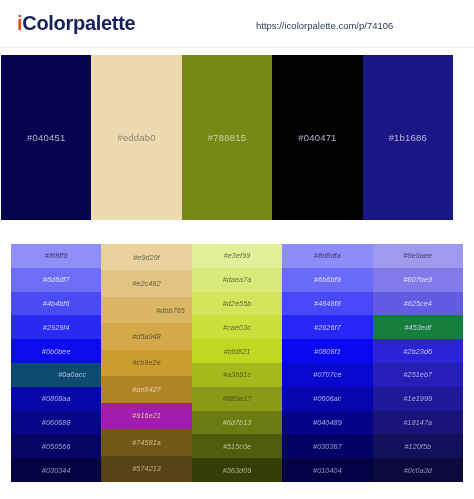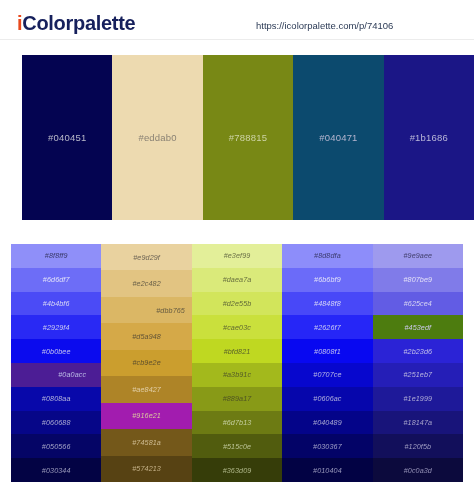--- a/index.html
+++ b/index.html
@@ -13,21 +13,21 @@
   .page {
     position: relative;
     width: 474px;
     height: 499px;
     background: #ffffff;
   }
 
   
   .header {
     position: relative;
-    height: 40px;
+    height: 48px;
     background: #ffffff;
     border-bottom: 1px solid #ececec;
     display: flex;
     align-items: center;
   }
   .logo {
     position: absolute;
     left: 17px;
     top: 12px;
     font-size: 20px;
@@ -42,21 +42,21 @@
     left: 256px;
     top: 20px;
     font-size: 9.5px;
     color: #2b3a55;
     white-space: nowrap;
   }
 
   
   .swatch-strip {
     position: absolute;
-    left: 22px;
+    left: 1px;
     top: 55px;
     width: 452px;
     height: 165px;
     display: flex;
   }
   .swatch {
     flex: 1 1 0;
     position: relative;
     display: flex;
     align-items: center;
@@ -119,21 +119,21 @@
   <div class="swatch-strip">
       <div class="swatch" style="background: rgb(4, 4, 81);">
         <span class="swatch-label" style="color: rgb(185, 185, 201);">#040451</span>
       </div>
       <div class="swatch" style="background: rgb(237, 218, 176);">
         <span class="swatch-label" style="color: rgb(138, 130, 116);">#eddab0</span>
       </div>
       <div class="swatch" style="background: rgb(120, 136, 21);">
         <span class="swatch-label" style="color: rgb(205, 211, 165);">#788815</span>
       </div>
-      <div class="swatch" style="background: #0c4a6e;">
+      <div class="swatch" style="background: #000000;">
         <span class="swatch-label" style="color: rgb(181, 181, 207);">#040471</span>
       </div>
       <div class="swatch" style="background: rgb(27, 22, 134);">
         <span class="swatch-label" style="color: rgb(185, 183, 216);">#1b1686</span>
       </div>
     </div>
 
   <div class="grid-wrap">
       <div class="grid-col">
         <div class="grid-cell" style="background: rgb(143, 143, 249);">
@@ -144,21 +144,21 @@
         </div>
         <div class="grid-cell" style="background: rgb(75, 75, 246);">
           <span class="grid-label" style="color: rgb(217, 217, 246);">#4b4bf6</span>
         </div>
         <div class="grid-cell" style="background: rgb(41, 41, 244);">
           <span class="grid-label" style="color: rgb(201, 201, 242);">#2929f4</span>
         </div>
         <div class="grid-cell" style="background: rgb(11, 11, 238);">
           <span class="grid-label" style="color: rgb(194, 194, 239);">#0b0bee</span>
         </div>
-        <div class="grid-cell" style="background: #4c1d95; padding-left: 32px;">
+        <div class="grid-cell" style="background: #0c4a6e; padding-left: 32px;">
           <span class="grid-label" style="color: rgb(188, 188, 230);">#0a0acc</span>
         </div>
         <div class="grid-cell" style="background: rgb(8, 8, 170);">
           <span class="grid-label" style="color: rgb(180, 180, 220);">#0808aa</span>
         </div>
         <div class="grid-cell" style="background: rgb(6, 6, 136);">
           <span class="grid-label" style="color: rgb(172, 172, 210);">#060688</span>
         </div>
         <div class="grid-cell" style="background: rgb(5, 5, 102);">
           <span class="grid-label" style="color: rgb(163, 163, 198);">#050566</span>
@@ -263,21 +263,21 @@
       <div class="grid-col">
         <div class="grid-cell" style="background: rgb(158, 154, 238);">
           <span class="grid-label" style="color: rgb(67, 64, 111);">#9e9aee</span>
         </div>
         <div class="grid-cell" style="background: rgb(128, 123, 233);">
           <span class="grid-label" style="color: rgb(227, 225, 248);">#807be9</span>
         </div>
         <div class="grid-cell" style="background: rgb(98, 92, 228);">
           <span class="grid-label" style="color: rgb(216, 214, 243);">#625ce4</span>
         </div>
-        <div class="grid-cell" style="background: #4d7c0f;">
+        <div class="grid-cell" style="background: #15803d;">
           <span class="grid-label" style="color: rgb(205, 202, 239);">#453edf</span>
         </div>
         <div class="grid-cell" style="background: rgb(43, 35, 214);">
           <span class="grid-label" style="color: rgb(195, 192, 234);">#2b23d6</span>
         </div>
         <div class="grid-cell" style="background: rgb(37, 30, 183);">
           <span class="grid-label" style="color: rgb(186, 183, 224);">#251eb7</span>
         </div>
         <div class="grid-cell" style="background: rgb(30, 25, 153);">
           <span class="grid-label" style="color: rgb(176, 173, 214);">#1e1999</span>

